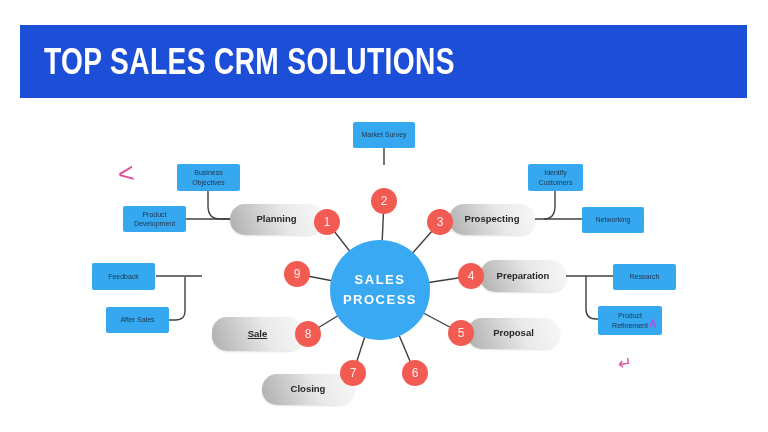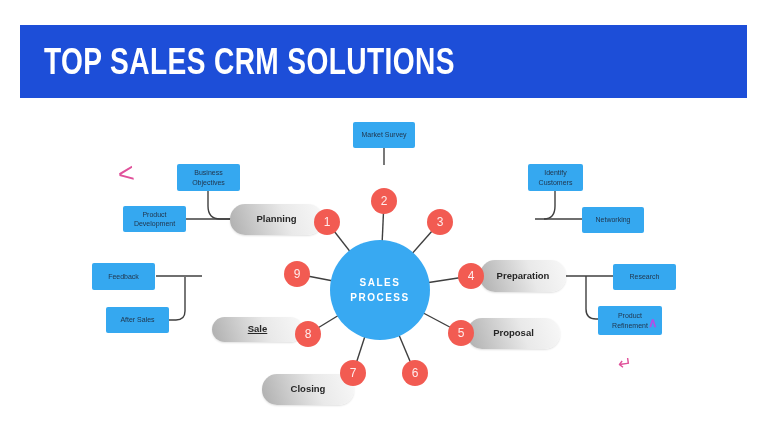--- a/index.html
+++ b/index.html
@@ -25,21 +25,21 @@
            font-size:7px;color:#21374f;line-height:1.35;padding:1px;box-sizing:border-box;}
   
   .badge{position:absolute;z-index:3;width:26px;height:26px;border-radius:50%;
          background:#f25b52;color:#ffecec;display:flex;align-items:center;
          justify-content:center;font-size:12px;}
   
   .center-circle{position:absolute;z-index:3;left:330px;top:240px;width:100px;height:100px;
                  border-radius:50%;background:#38a9f2;display:flex;align-items:center;
                  justify-content:center;}
   .center-label{width:82px;text-align:center;color:#ffffff;font-weight:bold;
-                font-size:10px;letter-spacing:1.5px;line-height:1.55;}
+                font-size:13px;letter-spacing:1.5px;line-height:1.55;}
   
   .annot{position:absolute;z-index:4;font-weight:normal;}
 </style>
 </head>
 <body>
 
 <div class="page">
 
   <div class="header-bar">
     <div class="header-title">TOP SALES CRM SOLUTIONS</div>
@@ -66,30 +66,33 @@
       <path d="M156,276 L202,276"></path>
       <path d="M169,320 L176,320 Q185,320 185,311 L185,277"></path>
       <path d="M566,276 L613,276"></path>
       <path d="M586,276 L586,309 Q586,319 596,319 L600,319"></path>
     </g>
   </svg>
 
   <div class="pill" style="left:230px;top:204px;width:93px;height:31px;">
     <span>Planning</span>
   </div>
+  <div class="pill" style="left:449px;top:204px;width:86px;height:31px;">
+    <span>Prospecting</span>
+  </div>
   <div class="pill" style="left:480px;top:260px;width:86px;height:32px;">
     <span>Preparation</span>
   </div>
   <div class="pill" style="left:467px;top:318px;width:93px;height:31px;">
     <span>Proposal</span>
   </div>
   <div class="pill" style="left:262px;top:374px;width:92px;height:31px;">
     <span>Closing</span>
   </div>
-  <div class="pill" style="left:212px;top:317px;width:91px;height:25px;text-decoration:underline;">
+  <div class="pill" style="left:212px;top:317px;width:91px;height:34px;text-decoration:underline;">
     <span>Sale</span>
   </div>
 
   <div class="bluebox" style="left:353px;top:122px;width:62px;height:26px;">
     <span>Market Survey</span>
   </div>
   <div class="bluebox" style="left:177px;top:164px;width:63px;height:27px;">
     <span>Business Objectives</span>
   </div>
   <div class="bluebox" style="left:123px;top:206px;width:63px;height:26px;">

